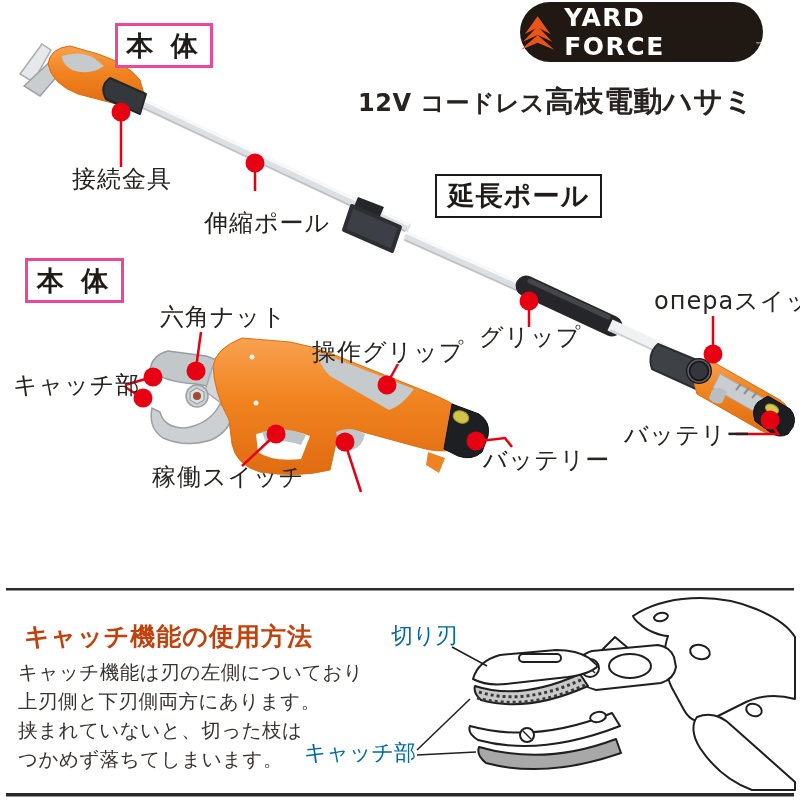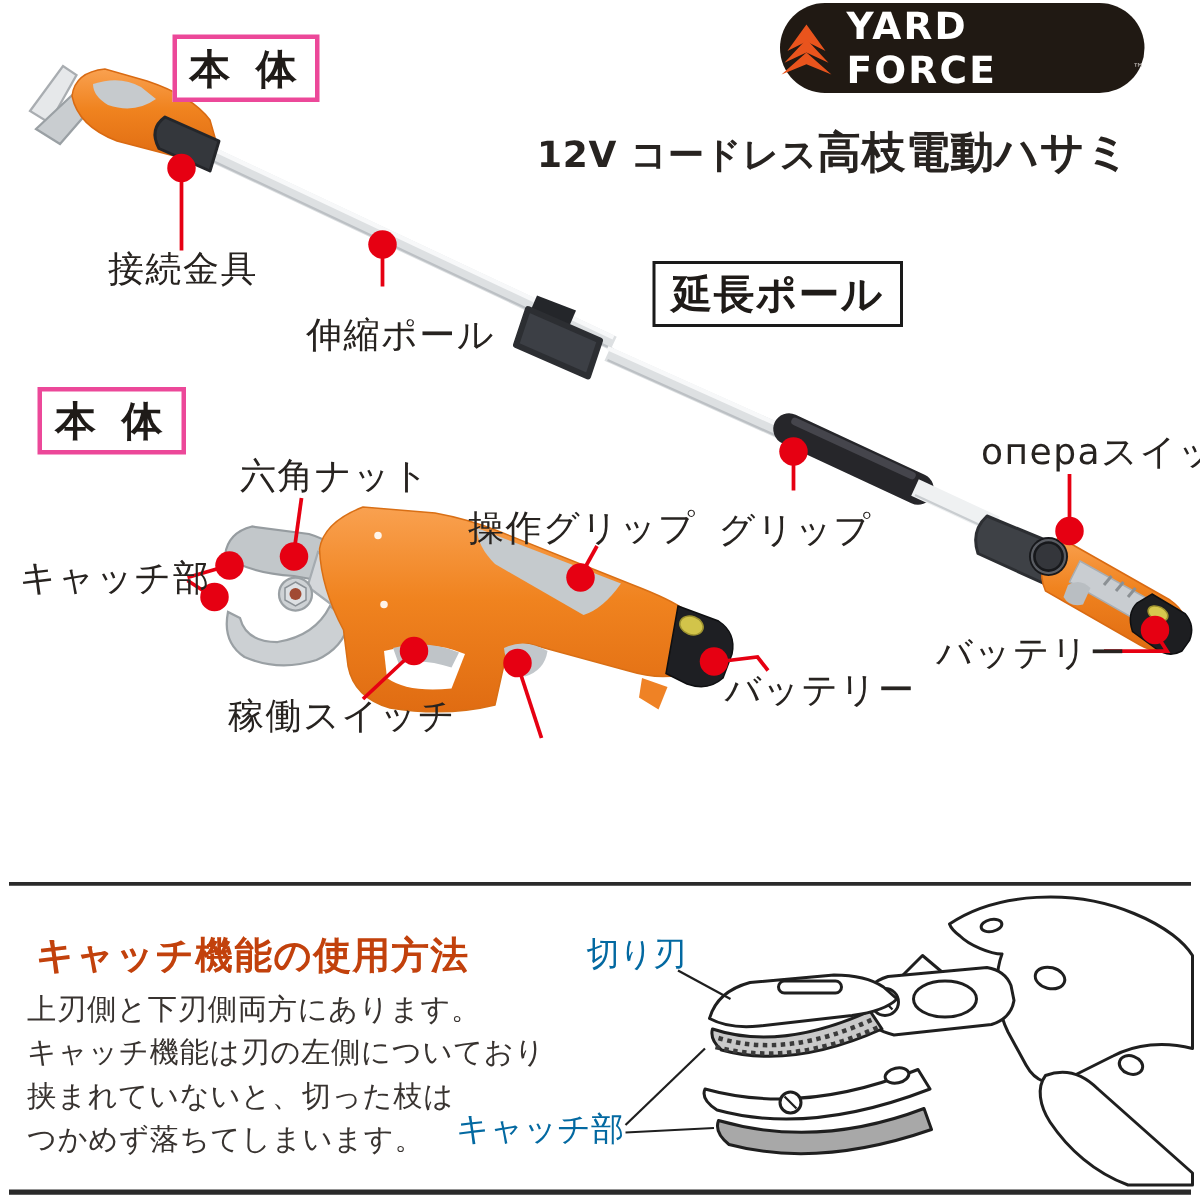--- a/index.html
+++ b/index.html
@@ -181,33 +181,33 @@
     <span class="title-prefix">12V コードレス</span>
     <span class="title-main">高枝電動ハサミ</span>
   </div>
 
   <div class="ext-box" style="left:435px;top:174px;width:163px;height:40px;">延長ポール</div>
 
   <div class="unit-box" style="left:25px;top:258px;width:93px;height:39px;">本 体</div>
 
   <div class="label" style="left:72px;top:166px;">接続金具</div>
   <div class="label" style="left:204px;top:190px;margin-top:20px;">伸縮ポール</div>
-  <div class="label" style="left:479px;top:340px;">グリップ</div>
+  <div class="label" style="left:479px;top:324px;">グリップ</div>
   <div class="label" style="left:654px;top:288px;">операスイッチ</div>
   <div class="label" style="left:624px;top:422px;">バッテリー</div>
 
   <div class="label" style="left:160px;top:304px;">六角ナット</div>
   <div class="label" style="left:13px;top:372px;">キャッチ部</div>
   <div class="label" style="left:312px;top:339px;">操作グリップ</div>
   <div class="label" style="left:152px;top:464px;">稼働スイッチ</div>
   <div class="label" style="left:483px;top:447px;">バッテリー</div>
 
   <div class="info-heading">キャッチ機能の使用方法</div>
   <div class="info-body">
+    <div>キャッチ機能は刃の左側についており</div>
     <div>上刃側と下刃側両方にあります。</div>
-    <div>キャッチ機能は刃の左側についており</div>
     <div>挟まれていないと、切った枝は</div>
     <div>つかめず落ちてしまいます。</div>
   </div>
   <div class="diag-label" style="left:391px;top:621px;">切り刃</div>
   <div class="diag-label" style="left:304px;top:738px;">キャッチ部</div>
 
 </div>
 
 </body></html>

